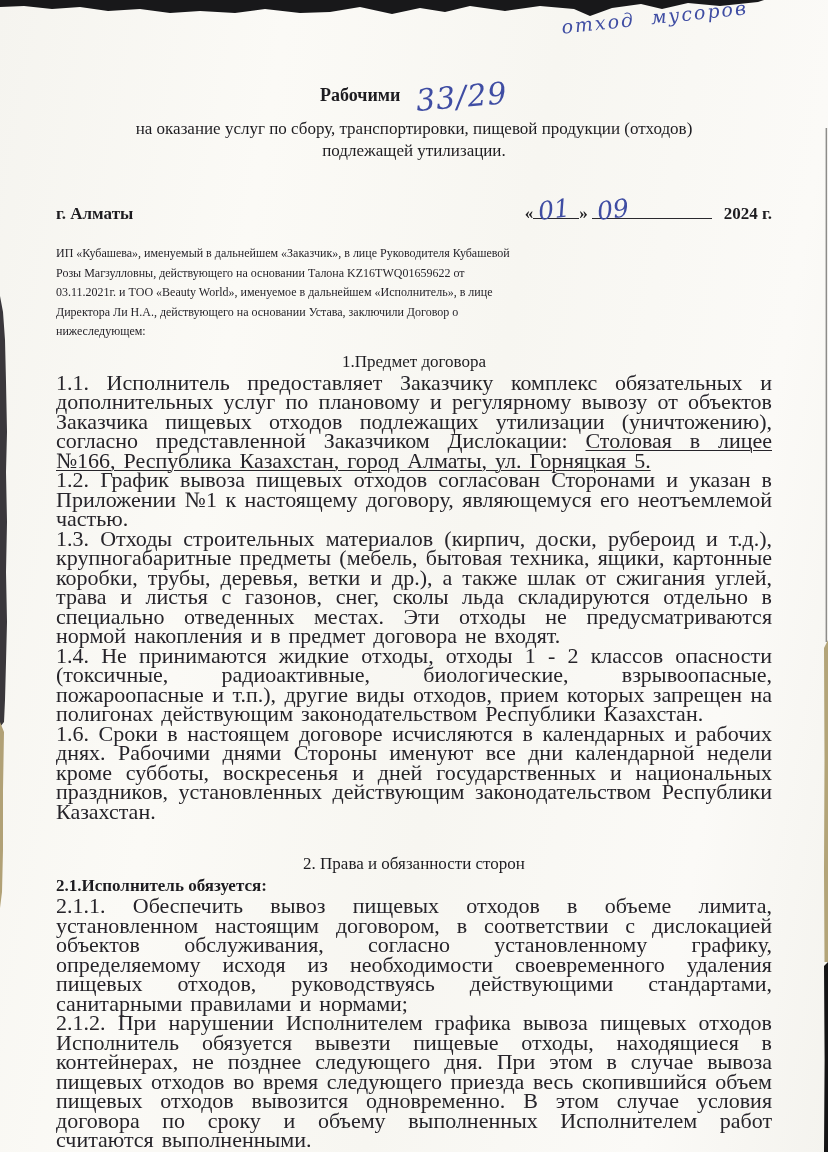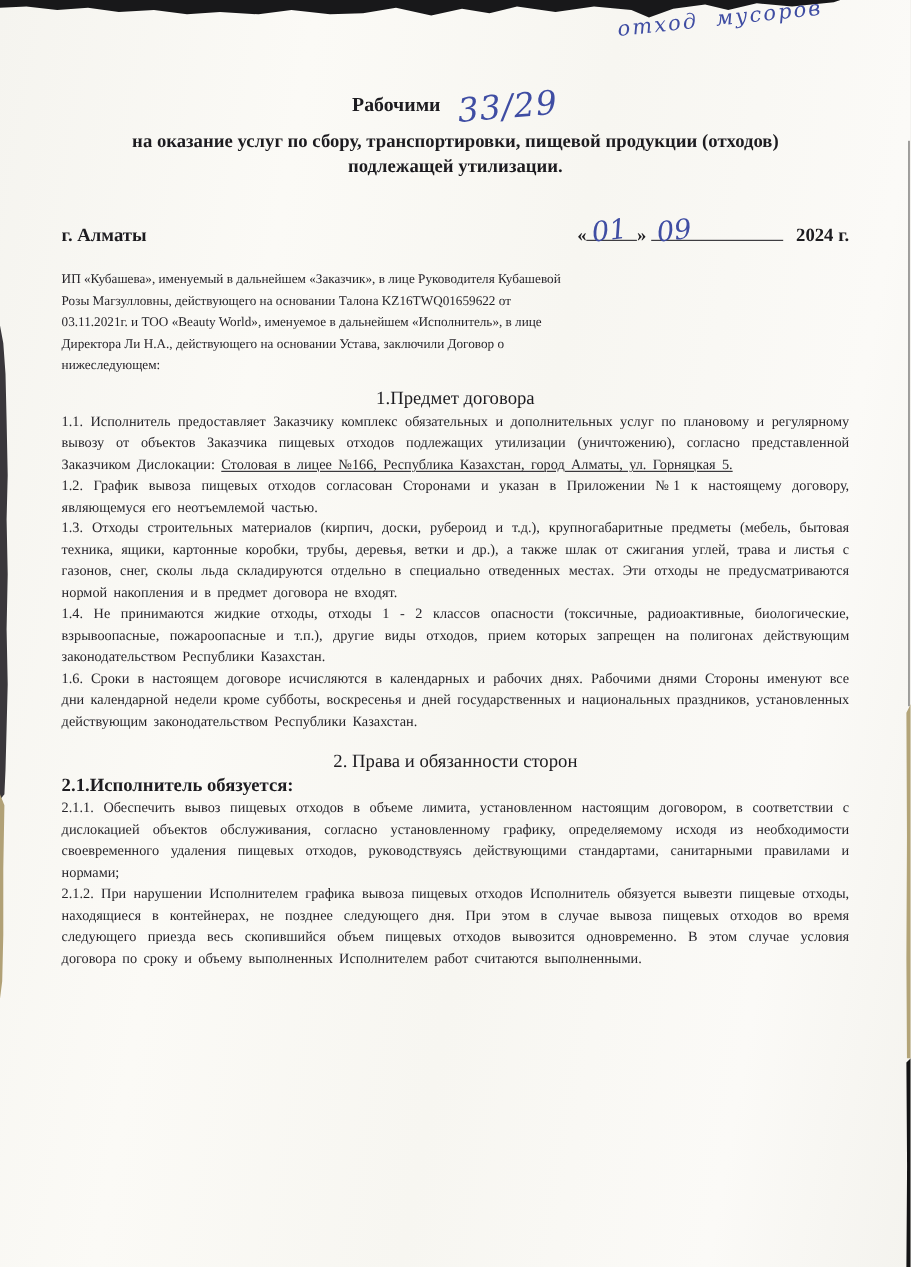--- a/index.html
+++ b/index.html
@@ -16,21 +16,21 @@
   
   .art{position:absolute;pointer-events:none;}
   .art-top{top:0;left:0;width:828px;height:20px;}
   .art-left{top:0;left:0;width:10px;height:1152px;}
   .art-right{top:0;right:0;width:8px;height:1152px;}
   
   .content{position:absolute;left:56px;top:84px;width:716px;}
   .bold{font-weight:bold;color:#1d1c20;}
   .title-wrap{text-align:center;line-height:22px;}
   .title-line1{font-size:18px;height:34px;}
-  .subtitle{font-size:17px;font-weight:bold;color:#1d1c20;}
+  .subtitle{font-size:17px;font-weight:normal;color:#1d1c20;}
   .hand{
     font-family:"DejaVu Serif", serif;font-style:italic;
     color:#3f4da3;
   }
   .hand.number{
     display:inline-block;font-size:30px;margin-left:16px;
     transform:rotate(-5deg);letter-spacing:1px;vertical-align:-6px;
   }
   .hand-note{
     position:absolute;top:6px;right:80px;font-size:19px;
@@ -50,24 +50,24 @@
   .blank .hand{
     position:absolute;bottom:-4px;left:5px;font-size:25px;line-height:1;
     transform:rotate(-7deg);white-space:nowrap;
   }
   .pre-line{white-space:pre-line;}
   .intro{margin:20px 0 0 0;font-size:12px;line-height:19.5px;}
   .sec-heading{
     text-align:center;font-weight:normal;color:#1d1c20;font-size:17px;
     margin:9px 0 1px 0;line-height:21px;
   }
-  .sec2-heading{margin-top:16px;}
+  .sec2-heading{margin-top:32px;}
   .sub-heading{font-weight:bold;color:#1d1c20;font-size:17px;line-height:21px;margin:0;}
   .body-p{
-    margin:0;font-size:13px;line-height:19.5px;text-align:justify;
+    margin:0;font-size:22px;line-height:19.5px;text-align:justify;
     word-spacing:2.5px;
   }
   .body-p u{text-decoration-thickness:1.4px;text-underline-offset:2px;}
 </style>
 </head>
 <body>
 
 <div class="page">
 
   <svg class="art art-top" viewBox="0 0 828 20" preserveAspectRatio="none">

